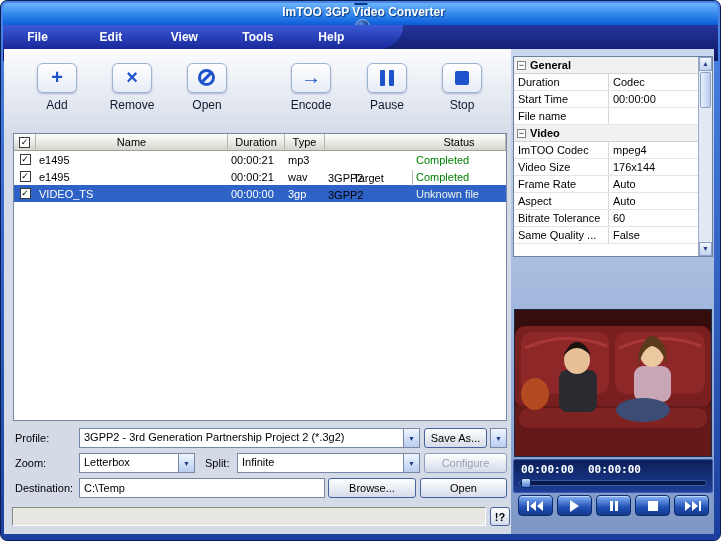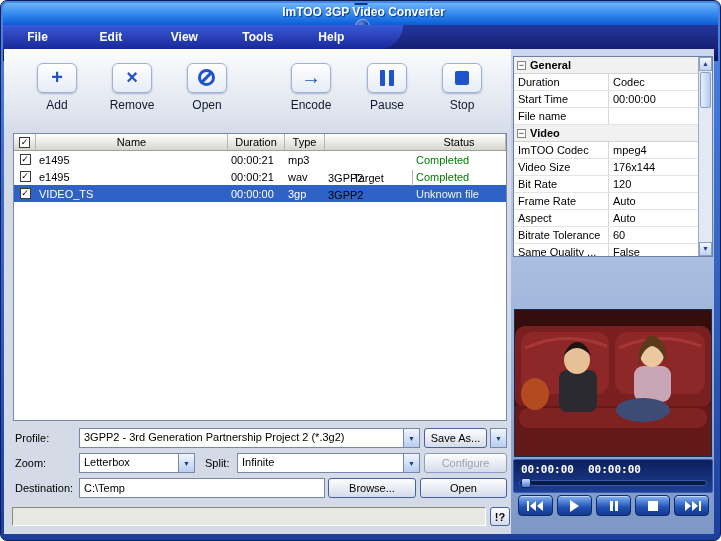--- a/index.html
+++ b/index.html
@@ -295,24 +295,20 @@
           <span class="collapse-box">−</span>
           <span>Video</span>
         </div>
         <div class="prow">
           <div class="pkey">ImTOO Codec</div>
           <div class="pval">mpeg4</div>
         </div>
         <div class="prow">
           <div class="pkey">Video Size</div>
           <div class="pval">176x144</div>
-        </div>
-        <div class="prow">
-          <div class="pkey">Bit Rate</div>
-          <div class="pval">120</div>
         </div>
         <div class="prow">
           <div class="pkey">Frame Rate</div>
           <div class="pval">Auto</div>
         </div>
         <div class="prow">
           <div class="pkey">Aspect</div>
           <div class="pval">Auto</div>
         </div>
         <div class="prow">

